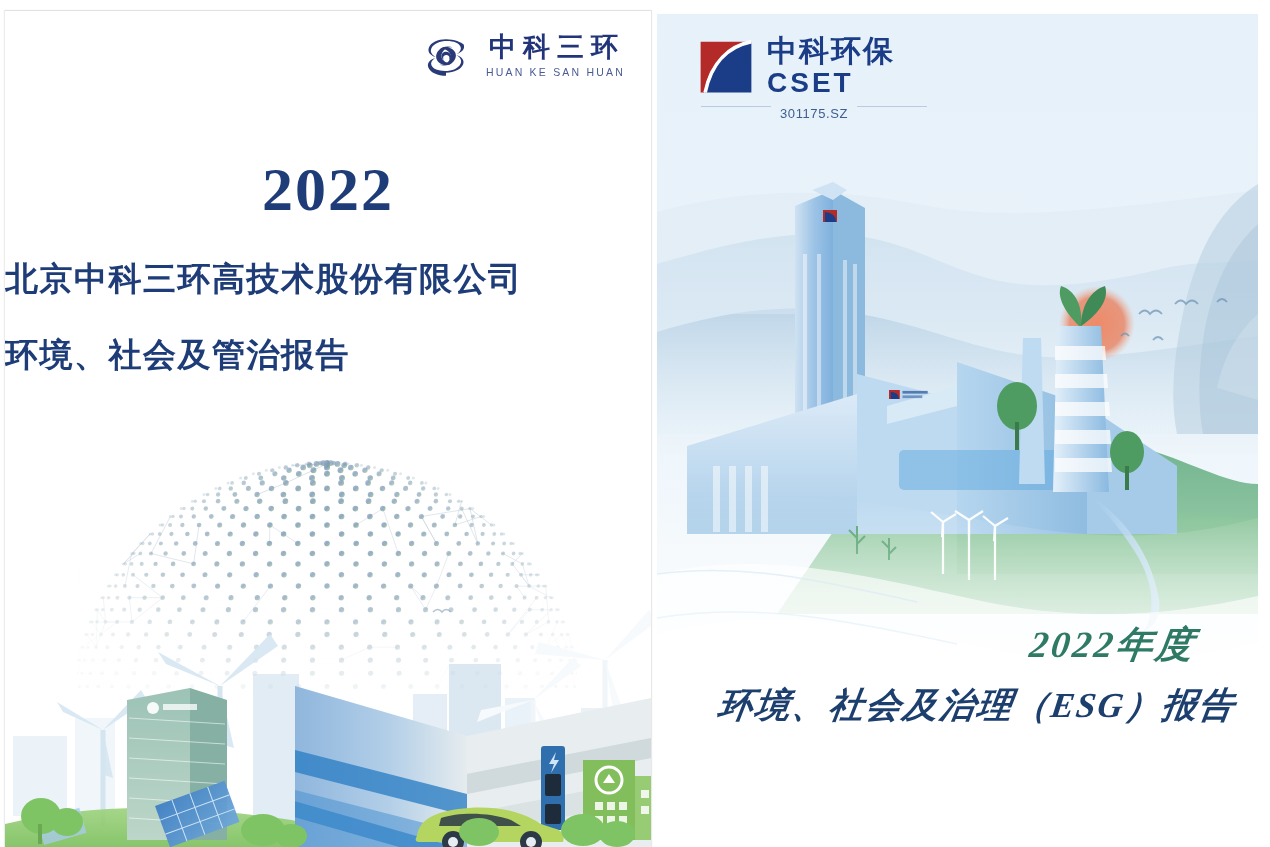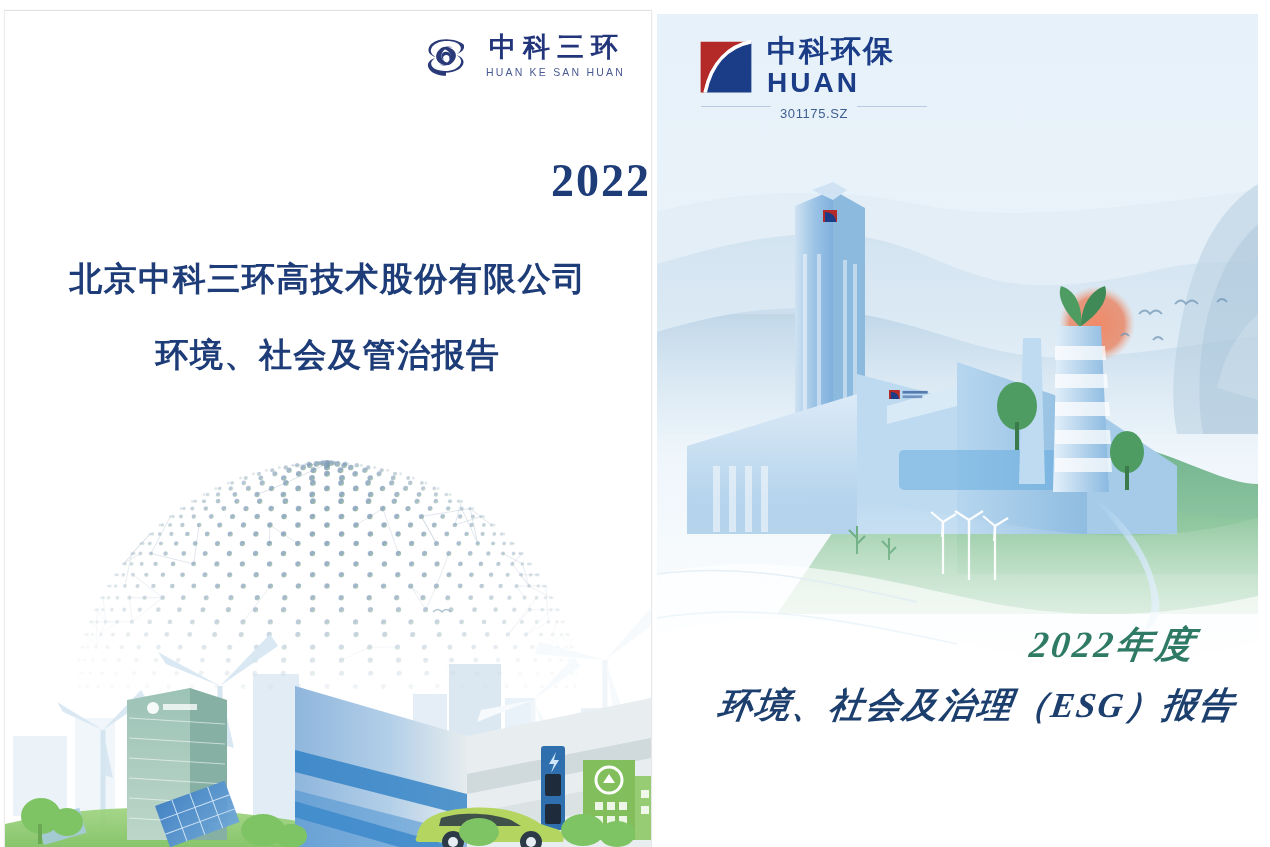--- a/index.html
+++ b/index.html
@@ -15,23 +15,23 @@
     box-shadow:0 0 2px rgba(0,0,0,.05);
   }
   .l-logo-wrap{position:absolute;right:26px;top:22px;display:flex;align-items:center;gap:10px;}
   .l-logo-mark{width:52px;height:46px;}
   .l-logo-text{display:flex;flex-direction:column;align-items:center;line-height:1;}
   .l-logo-cn{font-family:"Liberation Serif",serif;font-weight:700;font-size:27px;letter-spacing:7px;
              color:#23357a;margin-left:7px;}
   .l-logo-en{font-family:"Liberation Sans",sans-serif;font-size:10.5px;letter-spacing:2.2px;
              color:#4a5a94;margin-top:6px;margin-left:4px;}
 
-  .l-year{position:absolute;left:0;right:0;top:143px;text-align:right;
-          font-family:"Liberation Serif",serif;font-weight:700;font-size:46px;color:#1d3c78;letter-spacing:2px;}
-  .l-title1,.l-title2{position:absolute;left:0;right:0;text-align:center;
+  .l-year{position:absolute;left:0;right:0;top:143px;text-align:center;
+          font-family:"Liberation Serif",serif;font-weight:700;font-size:62px;color:#1d3c78;letter-spacing:2px;}
+  .l-title1,.l-title2{position:absolute;left:0;right:0;text-align:left;
           font-family:"Liberation Serif",serif;font-weight:700;color:#1d3c78;}
   .l-title1{top:246px;font-size:33px;letter-spacing:1.5px;}
   .l-title2{top:322px;font-size:33px;letter-spacing:1.5px;}
 
   .globe{position:absolute;left:72px;top:378px;width:500px;height:300px;opacity:.92;}
   .cityscape{position:absolute;left:0;bottom:0;width:646px;height:270px;}
 
   
   #cover-right{
     position:absolute;left:657px;top:14px;width:601px;height:833px;overflow:hidden;
@@ -1014,21 +1014,21 @@
     <div class="r-logo-wrap">
       <div class="r-logo-row">
         <svg class="r-mark" viewBox="0 0 64 64">
           <path d="M2 2 H62 V62 H2 Z" fill="none"></path>
           <path d="M4 4 H60 C36 8 14 26 8 60 L4 60 Z" fill="#b32a28"></path>
           <path d="M60 4 C30 12 12 32 9 60 H60 Z" fill="#1b3c86"></path>
           <path d="M60 4 C36 9 16 26 9 60" stroke="#ffffff" stroke-width="4" fill="none"></path>
         </svg>
         <div class="r-logo-text">
           <div class="r-cn">中科环保</div>
-          <div class="r-en">HUAN</div>
+          <div class="r-en">CSET</div>
         </div>
       </div>
       <div class="r-code-row">
         <span class="r-code-line"></span>
         <span class="r-code">301175.SZ</span>
         <span class="r-code-line"></span>
       </div>
     </div>
 
     <div class="r-titles">

